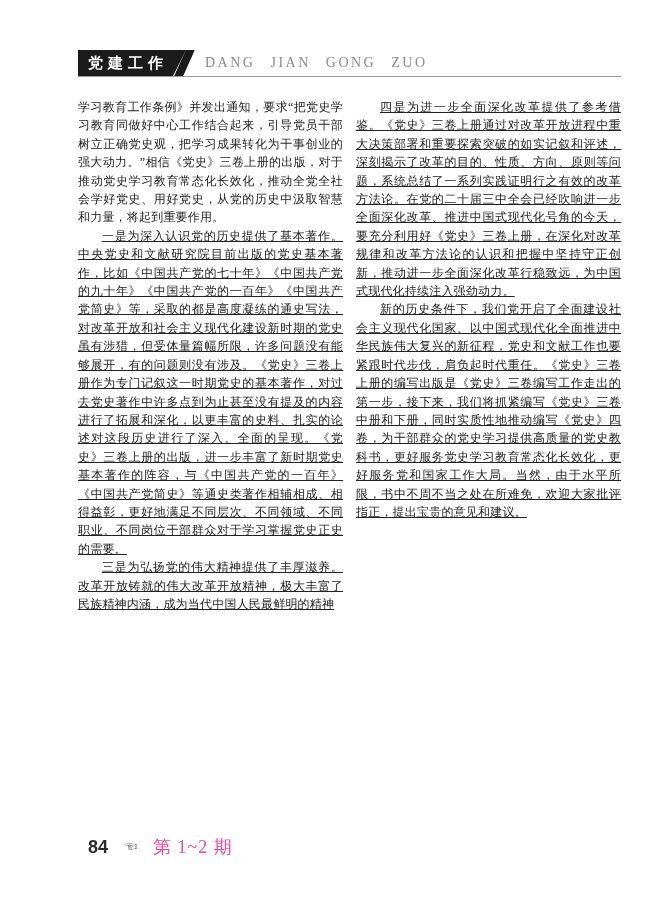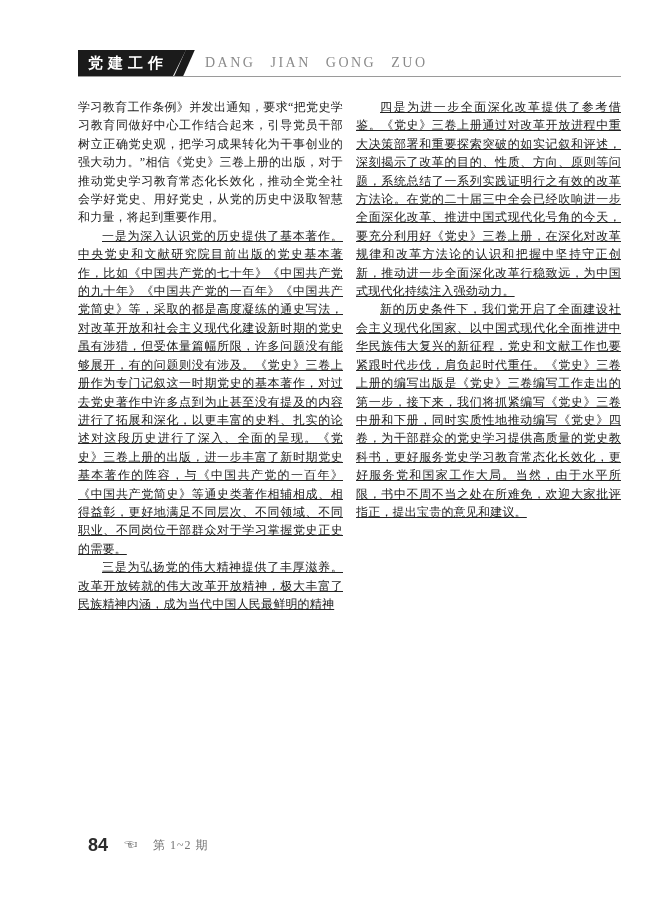--- a/index.html
+++ b/index.html
@@ -56,21 +56,21 @@
   
   .footer {
     position:absolute; left:88px; top:835px;
     display:flex; align-items:center; gap:15px;
   }
   .page-num {
     font-family:"Liberation Sans","DejaVu Sans",sans-serif;
     font-size:18px; font-weight:600; color:#2b2b2b;
   }
   .hand-icon { font-size:15px; color:#555; }
-  .issue { font-size:12px; color:#737373; letter-spacing:1px; }
+  .issue { font-size:18px; color:#ec4899; letter-spacing:1px; }
 </style>
 </head>
 <body>
 
 <div class="page">
 
   <div class="header">
     <div class="tag-box">党建工作</div>
     <div class="tag-slash"></div>
     <div class="pinyin">DANG JIAN GONG ZUO</div>

